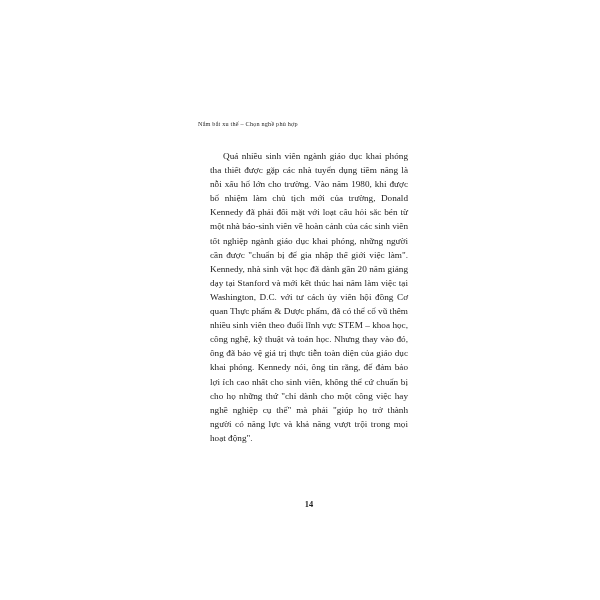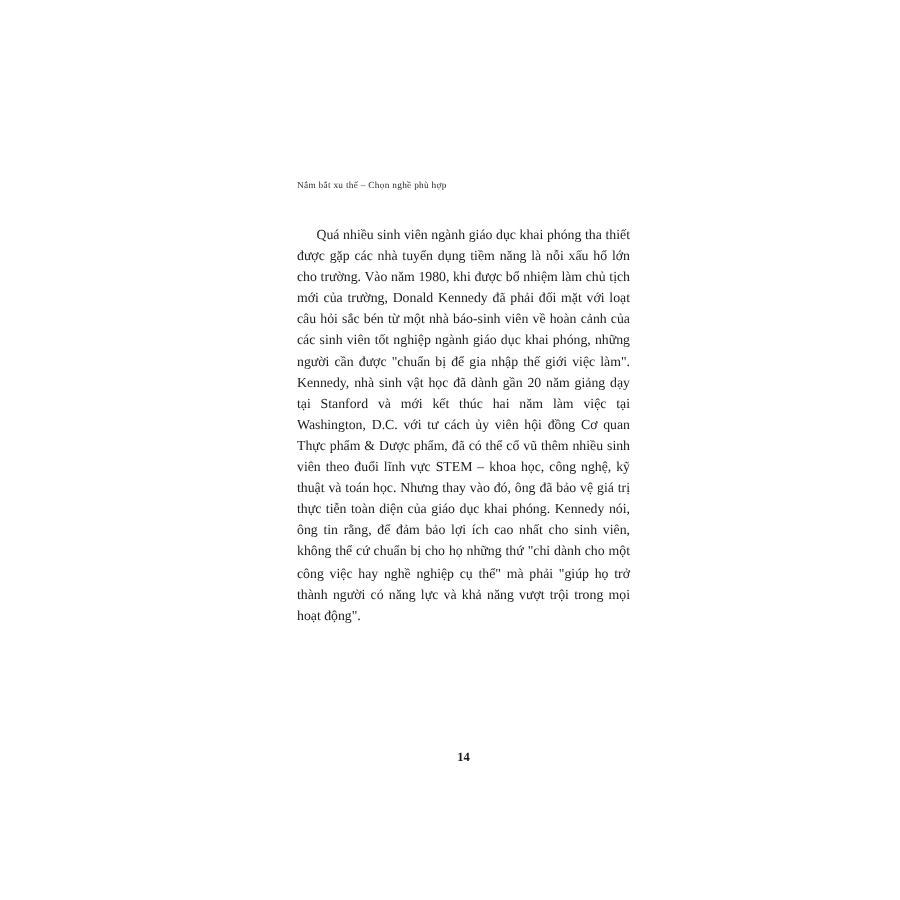--- a/index.html
+++ b/index.html
@@ -39,21 +39,21 @@
     width: 222px;
   }
   .running-head {
     font-size: 6.2px;
     letter-spacing: 0.2px;
     color: #2b2b2b;
     margin: 0 0 22px 0;
     white-space: nowrap;
   }
   .para {
-    margin: 0;
+    margin: 12px;
     font-size: 9.2px;
     line-height: 14.1px;
     color: #1c1c1c;
     text-align: justify;
     text-indent: 13px;
     text-justify: inter-word;
   }
   .para + .para {
     margin-top: 0;
   }

